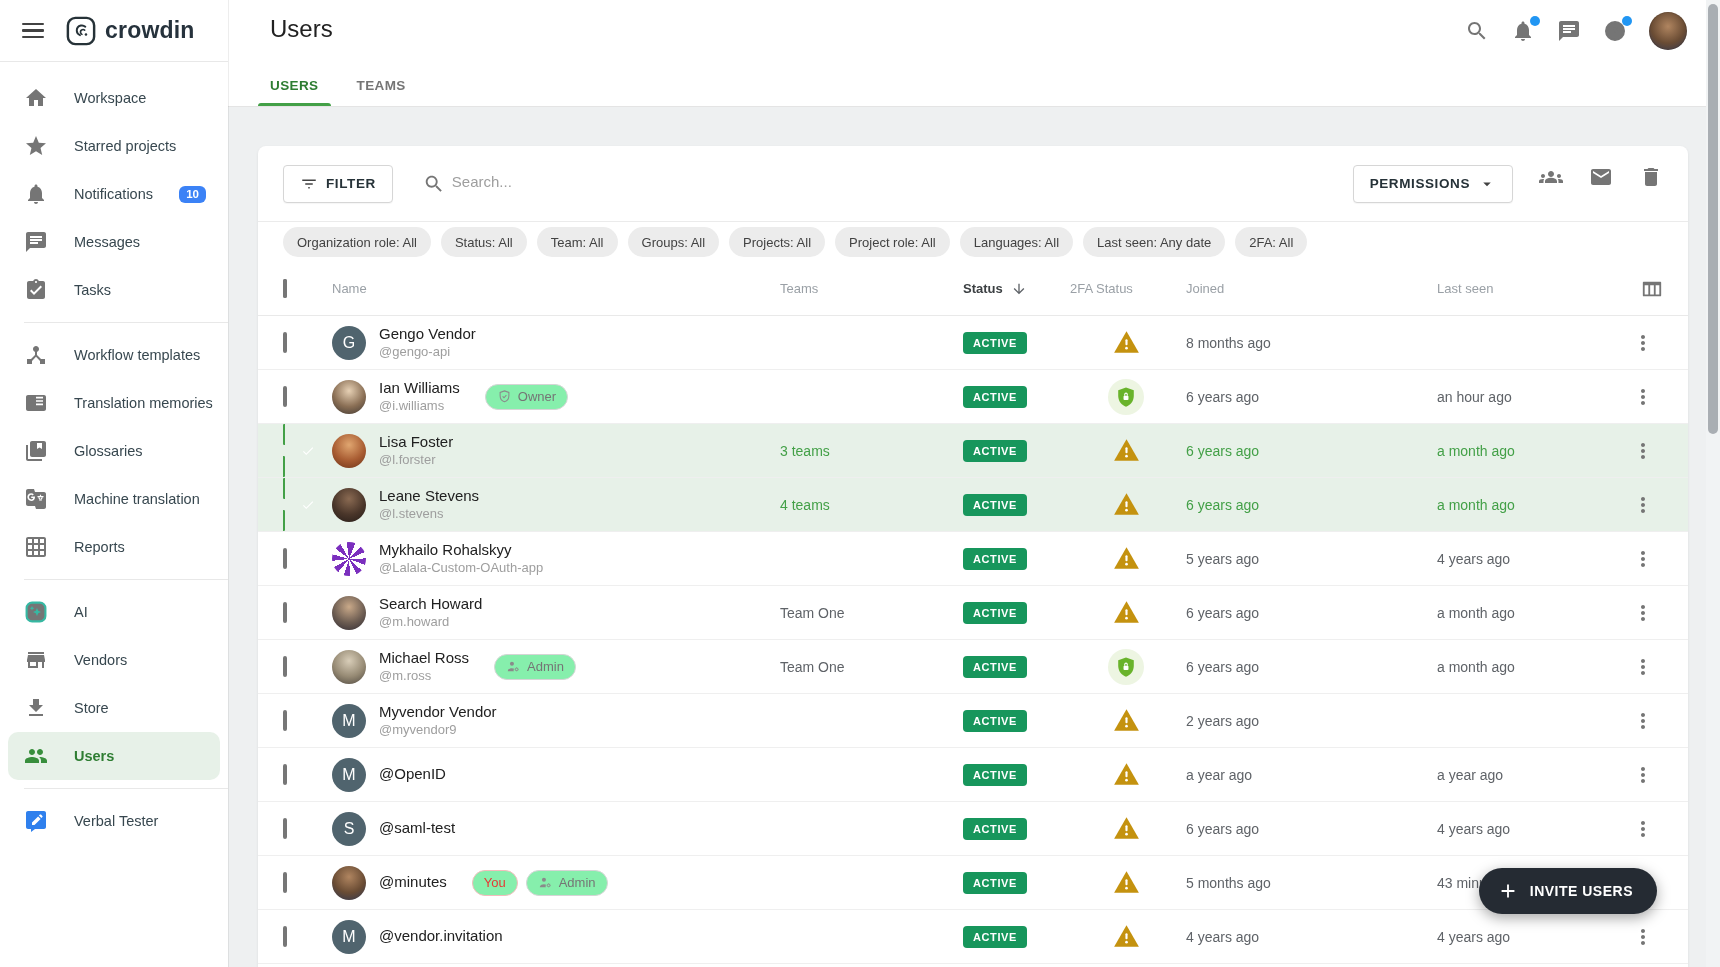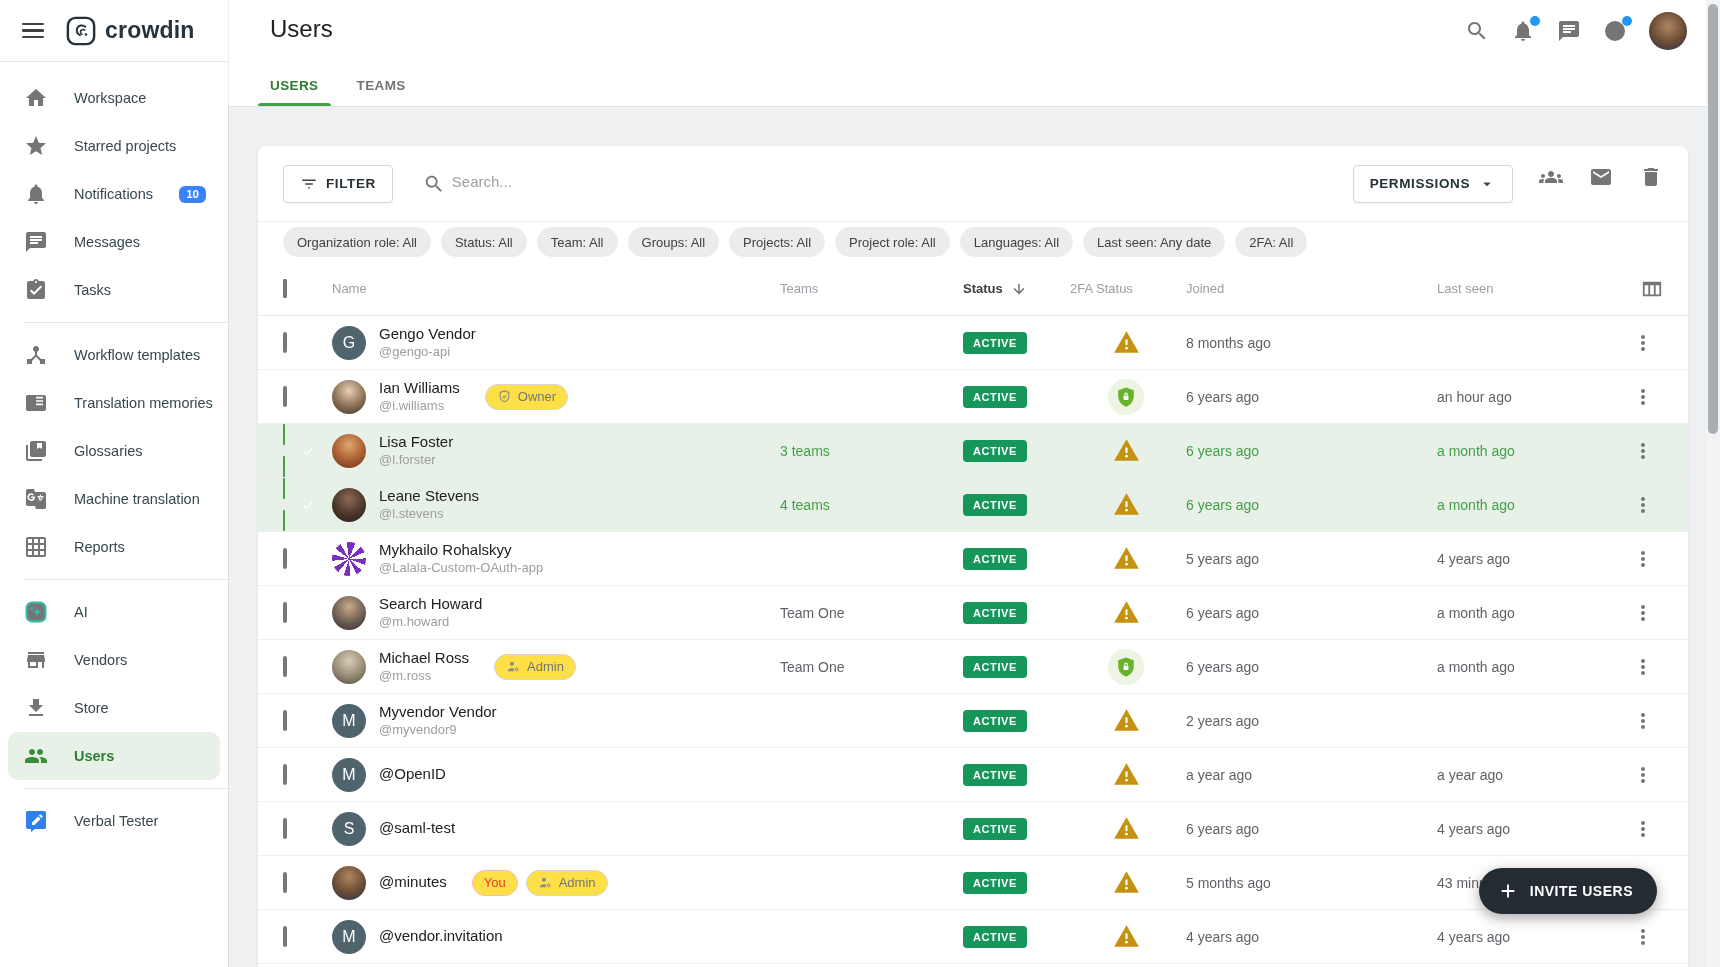--- a/index.html
+++ b/index.html
@@ -72,21 +72,21 @@
   .cbox { width:18px; height:18px; border:2px solid #767676; border-radius:2.5px; background:#fff; cursor:pointer; }
   .cbox.indeterminate { background:#767676; border-color:#767676; position:relative; }
   .cbox.indeterminate::after { content:""; position:absolute; left:2.5px; right:2.5px; top:5.5px; height:2.6px; background:#fff; border-radius:1px; }
   .cbox.checked { background:#43a047; border-color:#43a047; }
   .cbox.checked svg { width:14px; height:14px; margin:0 auto; margin-top:0px; }
 
   .namecell { display:flex; align-items:center; gap:13px; }
   .avatar { width:34px; height:34px; border-radius:50%; flex:0 0 34px; display:flex; align-items:center; justify-content:center; color:#fff; font-size:16px; }
   .nameblock .uname { font-size:15px; font-weight:500; color:#212121; line-height:1.25; }
   .nameblock .uhandle { font-size:13px; color:#9e9e9e; line-height:1.25; }
-  .pill { display:flex; align-items:center; gap:6px; height:26px; padding:0 11px; border:1px solid #d5d5d5; border-radius:14px; font-size:13px; color:#757575; background:#fde047; white-space:nowrap; }
+  .pill { display:flex; align-items:center; gap:6px; height:26px; padding:0 11px; border:1px solid #d5d5d5; border-radius:14px; font-size:13px; color:#757575; background:#86efac; white-space:nowrap; }
   .pill svg { width:15px; height:15px; }
   .pill.you { border-color:#f3bcbc; color:#e53935; }
   .badges { display:flex; gap:8px; margin-left:12px; }
 
   .cell-muted { font-size:14px; color:#5f6368; }
   .status-badge { display:inline-block; background:#17965c; color:#fff; font-size:11px; font-weight:bold; letter-spacing:.6px; padding:5px 10px; border-radius:4px; }
   .twofa { margin-left:38px; width:36px; height:36px; display:flex; align-items:center; justify-content:center; }
   .twofa svg.warn { width:27px; height:27px; }
   .halo { width:36px; height:36px; border-radius:50%; background:#edf5e2; display:flex; align-items:center; justify-content:center; }
   .halo svg { width:22px; height:22px; }

